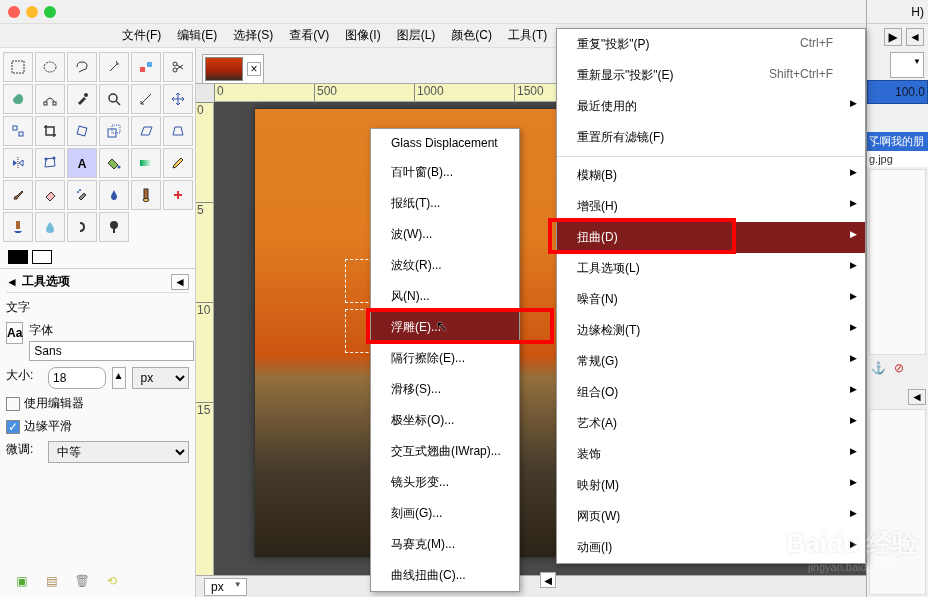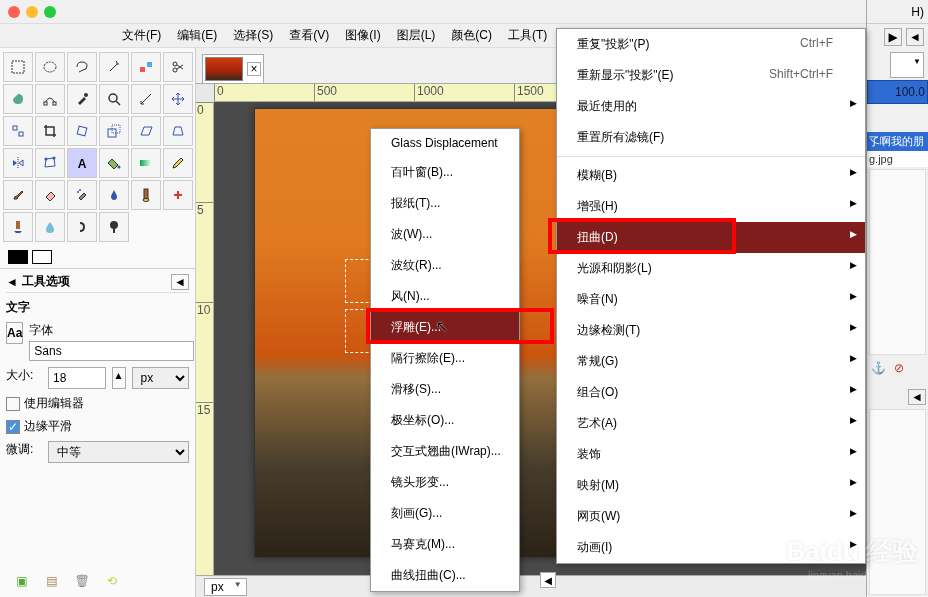--- a/index.html
+++ b/index.html
@@ -73,21 +73,21 @@
 .rightpanel .nav-right { border: 1px solid #aaa; width: 18px; height: 18px; display: flex; align-items: center; justify-content: center; }
 .rightpanel .dd { border: 1px solid #aaa; background: #fff; padding: 2px 14px 2px 2px; position: relative; height: 26px; width: 34px; }
 .rightpanel .dd::after { content: "▼"; position: absolute; right: 2px; top: 4px; font-size: 8px; }
 .rightpanel .blue-cell { background: #2e6bd2; color: #0f172a; padding: 4px 2px; text-align: right; border: 1px solid #1a4a9e; }
 .rightpanel .file-cell { background: #2e6bd2; color: #fff; padding: 2px; font-size: 11px; }
 .rightpanel .bot-icn { display: flex; gap: 8px; padding: 4px; }
 .rightpanel .spc { flex: 1; background: #fafafa; margin: 2px; border: 1px solid #ddd; }
 
 .cursor { position: absolute; z-index: 150; font-size: 14px; color: #000; text-shadow: 0 0 2px #fff; }
 
-.watermark { position: absolute; right: 10px; bottom: 16px; opacity: .25; z-index: 300; text-align: center; margin-left: 28px; }
+.watermark { position: absolute; right: 10px; bottom: 24px; opacity: .25; z-index: 300; text-align: center; margin-left: 28px; }
 .watermark .big { font-size: 26px; font-weight: bold; color: #fff; text-shadow: 0 0 3px rgba(0,0,0,.5); }
 .watermark .small { font-size: 11px; color: #fff; }
 </style>
 </head>
 <body>
 
 <div class="titlebar">
   <div class="win-btn win-close"></div>
   <div class="win-btn win-min"></div>
   <div class="win-btn win-max"></div>
@@ -308,31 +308,31 @@
     <div class="fgbg">
       <div class="swatch fg"></div>
       <div class="swatch bg"></div>
     </div>
     <div class="tool-options">
       <div class="opt-header">
         <span>◄</span>
         <span>工具选项</span>
         <span style="margin-left:auto;border:1px solid #aaa;padding:0 2px">◄</span>
       </div>
-      <div style="font-weight:bold">文字</div>
+      <div style="font-weight:normal">文字</div>
       <div class="opt-row">
         <div class="aa-box">Aa</div>
         <div style="flex:1;display:flex;flex-direction:column;gap:2px">
           <span>字体</span>
           <input type="text" value="Sans" style="">
         </div>
       </div>
       <div class="opt-row">
         <label>大小:</label>
-        <input type="text" style="width: 50px;" value="18">
+        <input type="text" style="width: 50px; border-radius: 8px;" value="18">
         <span style="border:1px solid #aaa;width:14px;text-align:center">▴</span>
         <select><option>px</option></select>
       </div>
       <div class="checkbox-row">
         <span class="checkbox"></span>
         <span>使用编辑器</span>
       </div>
       <div class="checkbox-row">
         <span class="checkbox checked">✓</span>
         <span>边缘平滑</span>
@@ -412,21 +412,21 @@
 
 <div class="ctx-menu" style="left:556px;top:28px;width:310px">
   <div class="item"><span>重复"投影"(P)</span><span class="shortcut">Ctrl+F</span></div>
   <div class="item"><span>重新显示"投影"(E)</span><span class="shortcut">Shift+Ctrl+F</span></div>
   <div class="item sub">最近使用的</div>
   <div class="item">重置所有滤镜(F)</div>
   <div class="sep"></div>
   <div class="item sub">模糊(B)</div>
   <div class="item sub">增强(H)</div>
   <div class="item sub hl">扭曲(D)</div>
-  <div class="item sub">光源和阴影(L)</div>
+  <div class="item sub">工具选项(L)</div>
   <div class="item sub">噪音(N)</div>
   <div class="item sub">边缘检测(T)</div>
   <div class="item sub">常规(G)</div>
   <div class="item sub">组合(O)</div>
   <div class="item sub">艺术(A)</div>
   <div class="item sub">装饰</div>
   <div class="item sub">映射(M)</div>
   <div class="item sub">网页(W)</div>
   <div class="item sub">动画(I)</div>
 </div>

